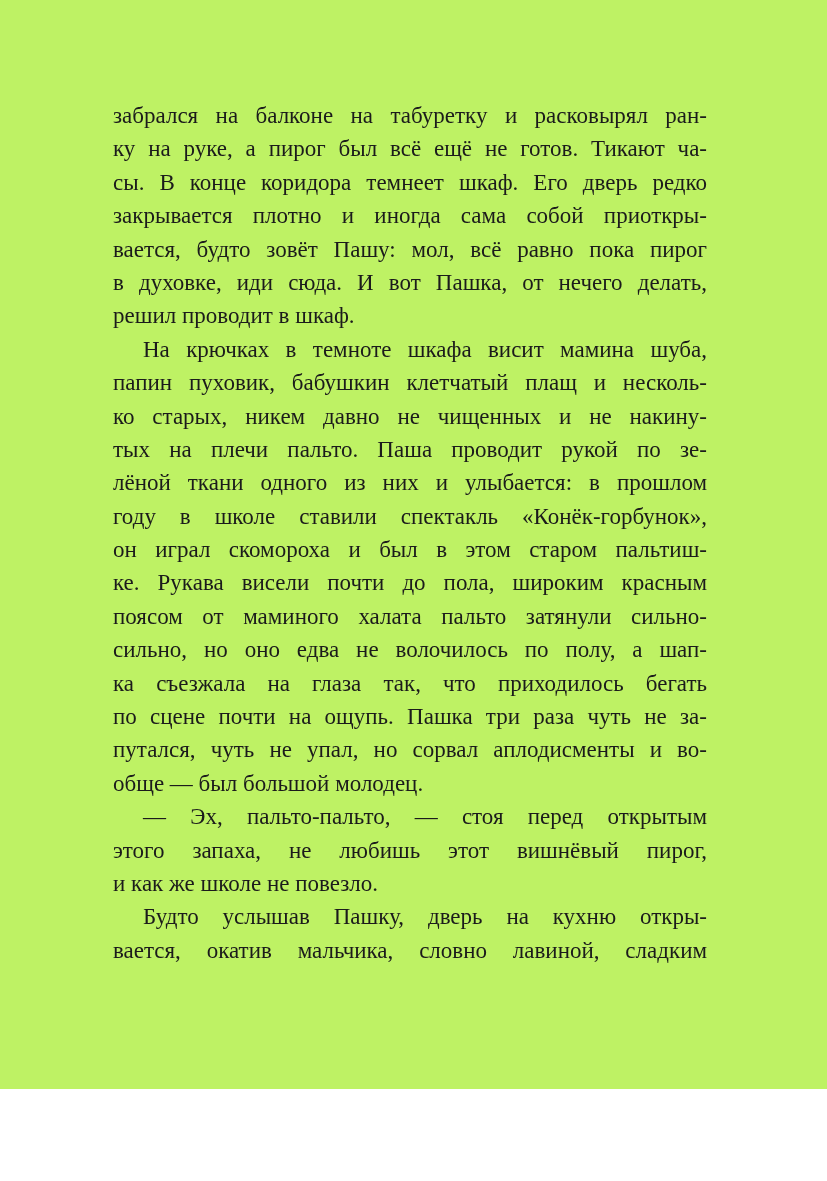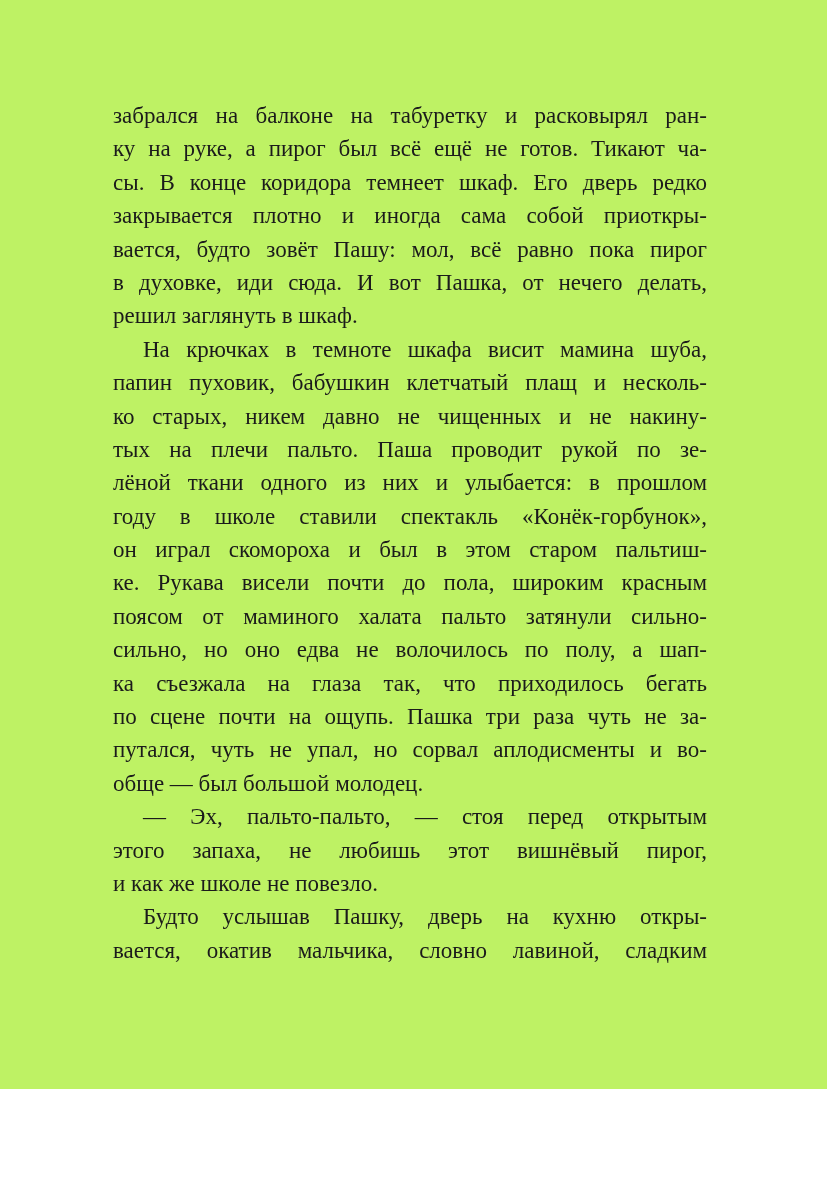--- a/index.html
+++ b/index.html
@@ -64,21 +64,21 @@
 <div class="page">
 
   <div class="text-block">
 
     <div class="line">забрался на балконе на табуретку и расковырял ран-</div>
     <div class="line">ку на руке, а пирог был всё ещё не готов. Тикают ча-</div>
     <div class="line">сы. В конце коридора темнеет шкаф. Его дверь редко</div>
     <div class="line">закрывается плотно и иногда сама собой приоткры-</div>
     <div class="line">вается, будто зовёт Пашу: мол, всё равно пока пирог</div>
     <div class="line">в духовке, иди сюда. И вот Пашка, от нечего делать,</div>
-    <div class="line para-end">решил заглянуть в шкаф.</div>
+    <div class="line para-end">решил проводит в шкаф.</div>
 
     <div class="line indent">На крючках в темноте шкафа висит мамина шуба,</div>
     <div class="line">папин пуховик, бабушкин клетчатый плащ и несколь-</div>
     <div class="line">ко старых, никем давно не чищенных и не накину-</div>
     <div class="line">тых на плечи пальто. Паша проводит рукой по зе-</div>
     <div class="line">лёной ткани одного из них и улыбается: в прошлом</div>
     <div class="line">году в школе ставили спектакль «Конёк-горбунок»,</div>
     <div class="line">он играл скомороха и был в этом старом пальтиш-</div>
     <div class="line">ке. Рукава висели почти до пола, широким красным</div>
     <div class="line">поясом от маминого халата пальто затянули сильно-</div>

